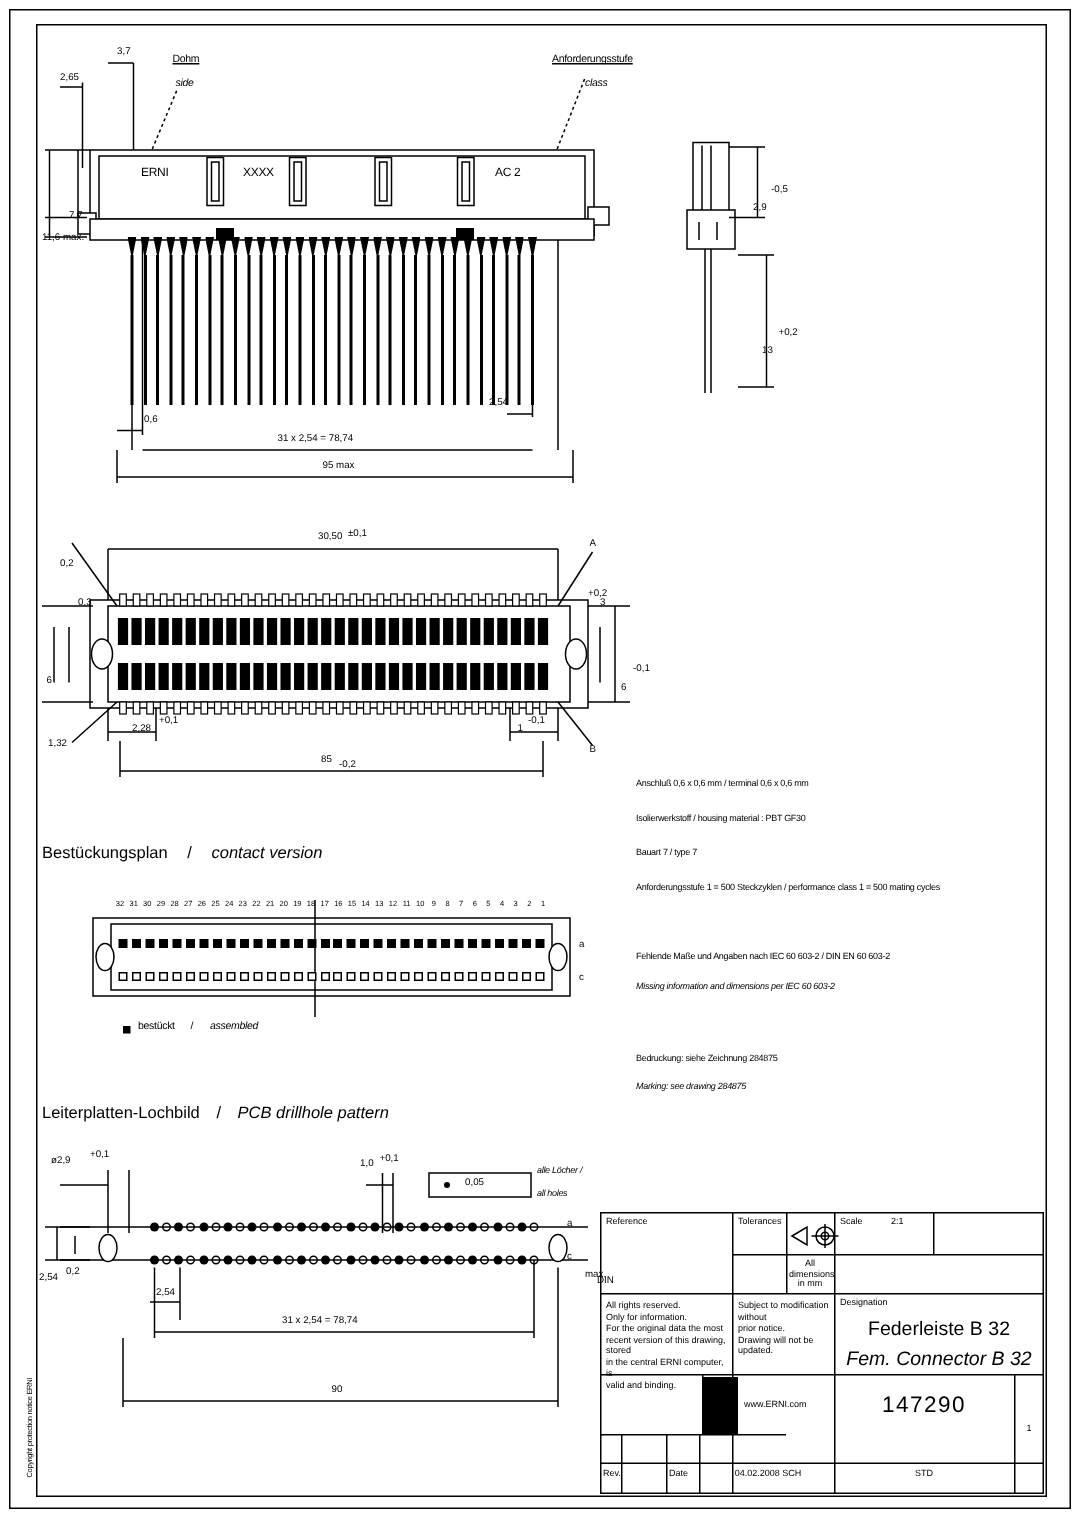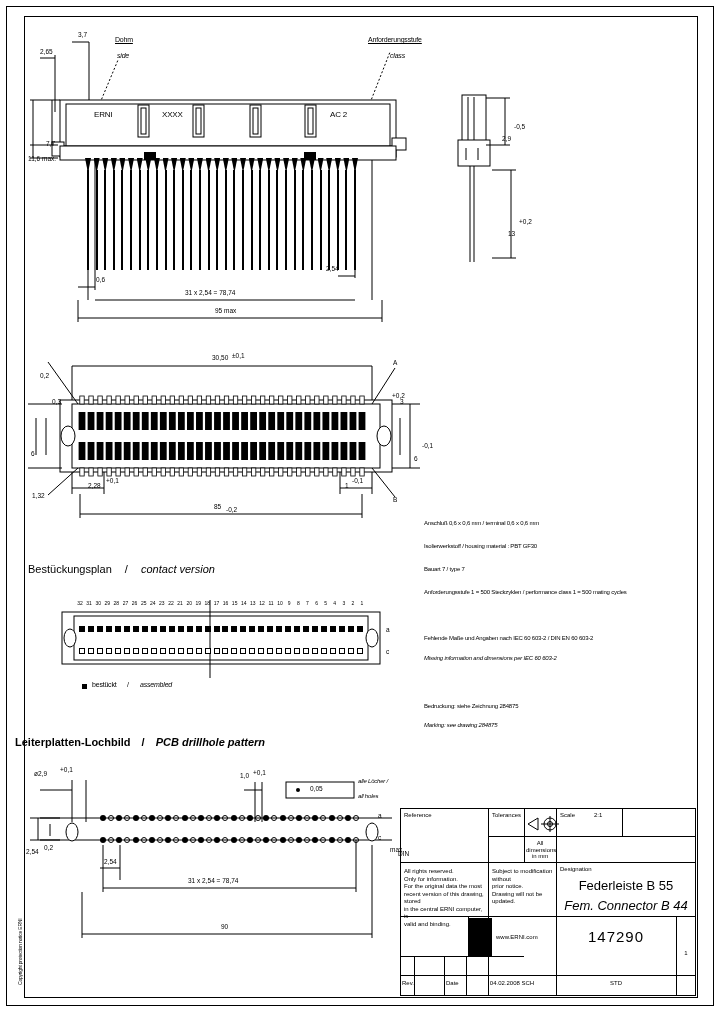--- a/index.html
+++ b/index.html
@@ -549,21 +549,21 @@
       <div class="boxf" style="left:357px;top:626px;width:6px;height:6px;"></div>
       <div class="thin" style="left:357px;top:648px;width:6px;height:6px;"></div>
     </div>
   <div class="dimtxt" style="left:386px;top:626px;">a</div>
   <div class="dimtxt" style="left:386px;top:648px;">c</div>
   <div class="boxf" style="left:82px;top:684px;width:5px;height:5px;"></div>
   <div class="lbl" style="left:92px;top:681px;">bestückt</div>
   <div class="lbl" style="left:127px;top:681px;">/</div>
   <div class="lbl ital" style="left:140px;top:681px;">assembled</div>
 
-  <div class="sectitle" style="left:15px;top:736px;font-weight:bold;">
+  <div class="sectitle" style="left:28px;top:736px;">
     <span>Leiterplatten-Lochbild</span>
     <span style="padding:0 8px;">/</span>
     <span class="it">PCB drillhole pattern</span>
   </div>
   <div id="holeRow">
       <div style="position:absolute;left:100px;top:815px;width:6px;height:6px;border-radius:50%;background:#000;"></div>
       <div style="position:absolute;left:100px;top:837px;width:6px;height:6px;border-radius:50%;background:#000;"></div>
       <div style="position:absolute;left:108.16129032258064px;top:815px;width:6px;height:6px;border-radius:50%;border:1px solid #000;box-sizing:border-box;"></div>
       <div style="position:absolute;left:108.16129032258064px;top:837px;width:6px;height:6px;border-radius:50%;border:1px solid #000;box-sizing:border-box;"></div>
       <div style="position:absolute;left:116.3225806451613px;top:815px;width:6px;height:6px;border-radius:50%;background:#000;"></div>
@@ -677,22 +677,22 @@
   <div class="tbtxt" style="left:404px;top:868px;width:80px;">All rights reserved.
 Only for information.
 For the original data the most
 recent version of this drawing, stored
 in the central ERNI computer, is
 valid and binding.</div>
   <div class="tbtxt" style="left:492px;top:868px;width:62px;">Subject to modification without
 prior notice.
 Drawing will not be updated.</div>
   <div class="tbtxt" style="left:560px;top:866px;">Designation</div>
-  <div class="tbtxt big ctr" style="left:556px;top:878px;width:140px;">Federleiste B 55</div>
-  <div class="tbtxt big ctr" style="left:556px;top:898px;width:140px;font-style:italic;">Fem. Connector B 44</div>
+  <div class="tbtxt big ctr" style="left:556px;top:878px;width:140px;">Federleiste B 32</div>
+  <div class="tbtxt big ctr" style="left:556px;top:898px;width:140px;font-style:italic;">Fem. Connector B 32</div>
 
   <div class="boxf" style="left:468px;top:918px;width:24px;height:38px;"></div>
   <div class="tbtxt" style="left:496px;top:934px;color:#000;">www.ERNI.com</div>
   <div class="vline" style="left:468px;top:916px;height:40px;"></div>
   <div class="hline" style="left:400px;top:956px;width:124px;"></div>
   <div class="vline" style="left:414px;top:956px;height:40px;"></div>
   <div class="vline" style="left:444px;top:956px;height:40px;"></div>
   <div class="vline" style="left:466px;top:956px;height:40px;"></div>
 
   <div class="tbtxt big2 ctr" style="left:556px;top:928px;width:120px;letter-spacing:1px;">147290</div>

